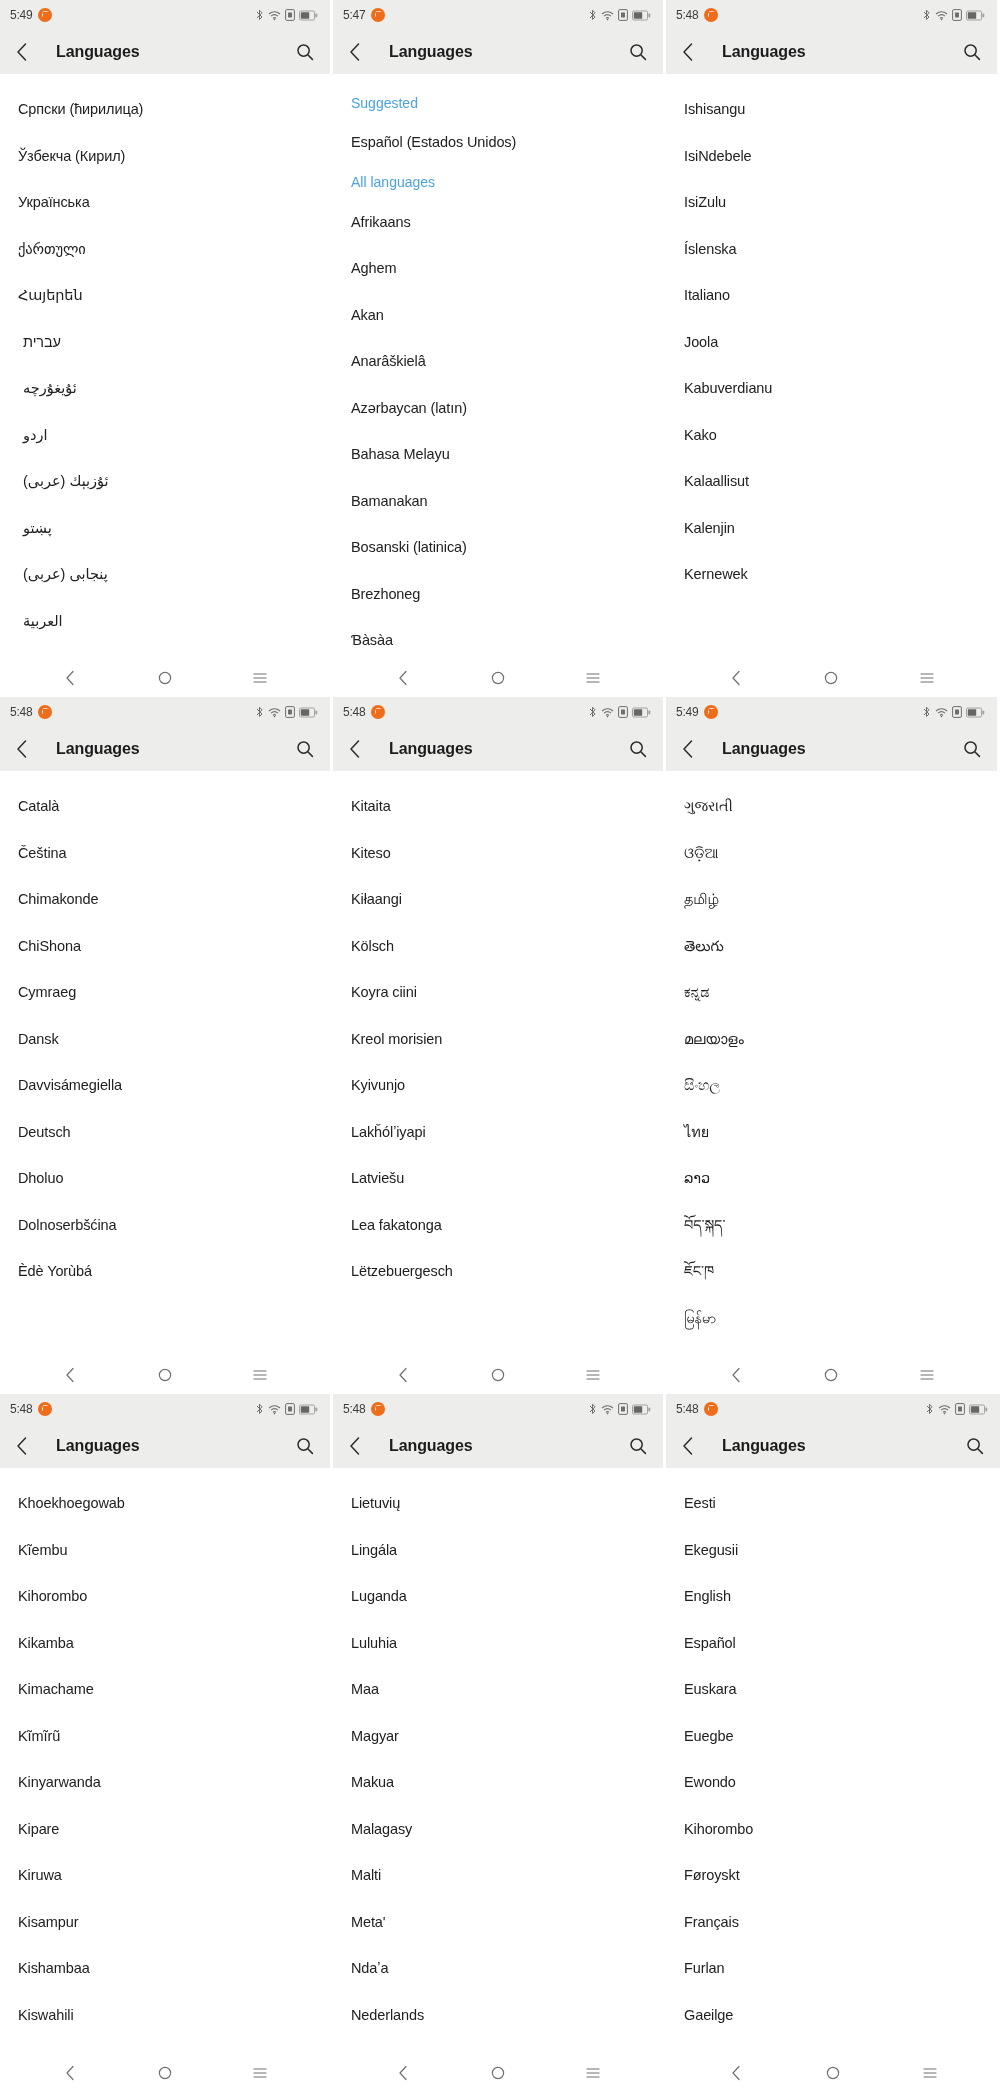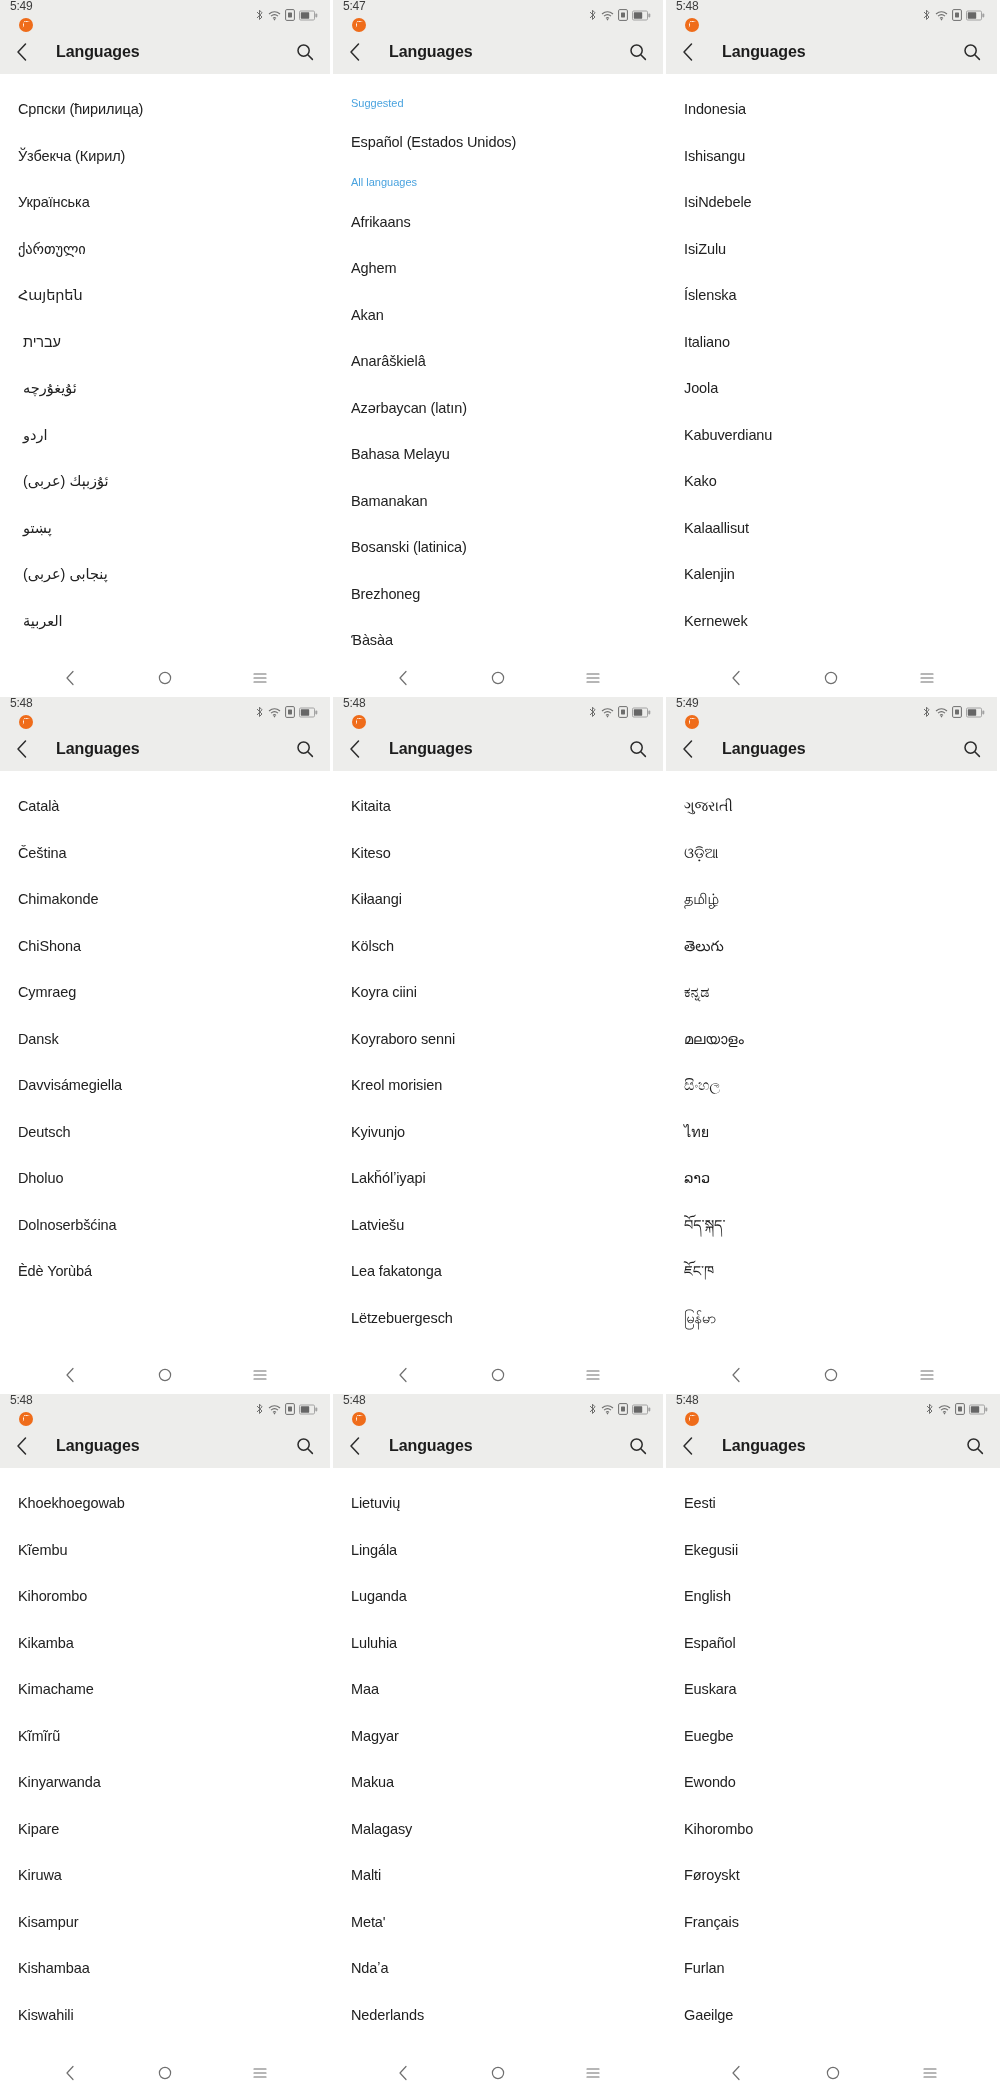--- a/index.html
+++ b/index.html
@@ -41,21 +41,20 @@
     align-items: center;
     justify-content: space-between;
     padding: 0 12px 0 10px;
     box-sizing: border-box;
     flex: none;
   }
   .status-left {
     display: flex;
     align-items: flex-end;
     gap: 5px;
-    flex-direction: column;
   }
   .status-time {
     font-size: 12px;
     color: #3c3c3c;
     letter-spacing: -0.2px;
     font-family: "Liberation Sans", sans-serif;
   }
   .notif-dot {
     width: 14px;
     height: 14px;
@@ -149,21 +148,21 @@
   .list-row.rtl { justify-content: flex-start; padding-left: 23px; }
   .list-row.rtl .label { direction: rtl; unicode-bidi: bidi-override; }
   .section-head {
     height: 33px;
     display: flex;
     align-items: center;
     padding: 0 18px;
     box-sizing: border-box;
   }
   .section-head .label {
-    font-size: 11px;
+    font-size: 14px;
     color: #4aa3df;
     letter-spacing: 0px;
   }
 
   
   .navbar {
     height: 38px;
     background: #ffffff;
     display: flex;
     align-items: center;
@@ -455,23 +454,20 @@
         <div class="appbar-title">Languages</div>
         <div class="search-btn">
           <svg class="si" width="18" height="18" viewBox="0 0 18 18">
             <circle cx="7.6" cy="7.6" r="5.6" fill="none" stroke="#2b2b2b" stroke-width="1.5"></circle>
             <path d="M11.8 11.8L16.4 16.4" stroke="#2b2b2b" stroke-width="1.5" stroke-linecap="round"></path>
           </svg>
         </div>
       </div>
       <div class="list">
         <div class="list-row">
-          <span class="label">Indonesia</span>
-        </div>
-        <div class="list-row">
           <span class="label">Ishisangu</span>
         </div>
         <div class="list-row">
           <span class="label">IsiNdebele</span>
         </div>
         <div class="list-row">
           <span class="label">IsiZulu</span>
         </div>
         <div class="list-row">
           <span class="label">Íslenska</span>
@@ -689,23 +685,20 @@
         <div class="list-row">
           <span class="label">Kiłaangi</span>
         </div>
         <div class="list-row">
           <span class="label">Kölsch</span>
         </div>
         <div class="list-row">
           <span class="label">Koyra ciini</span>
         </div>
         <div class="list-row">
-          <span class="label">Koyraboro senni</span>
-        </div>
-        <div class="list-row">
           <span class="label">Kreol morisien</span>
         </div>
         <div class="list-row">
           <span class="label">Kyivunjo</span>
         </div>
         <div class="list-row">
           <span class="label">Lakȟólʼiyapi</span>
         </div>
         <div class="list-row">
           <span class="label">Latviešu</span>

